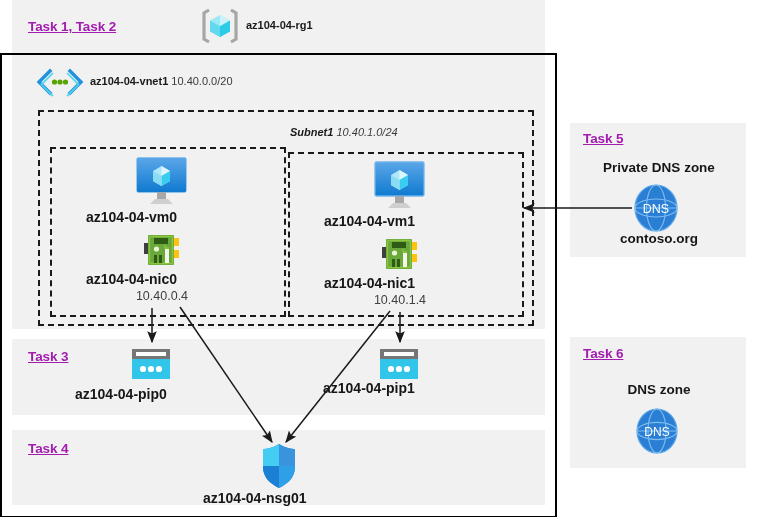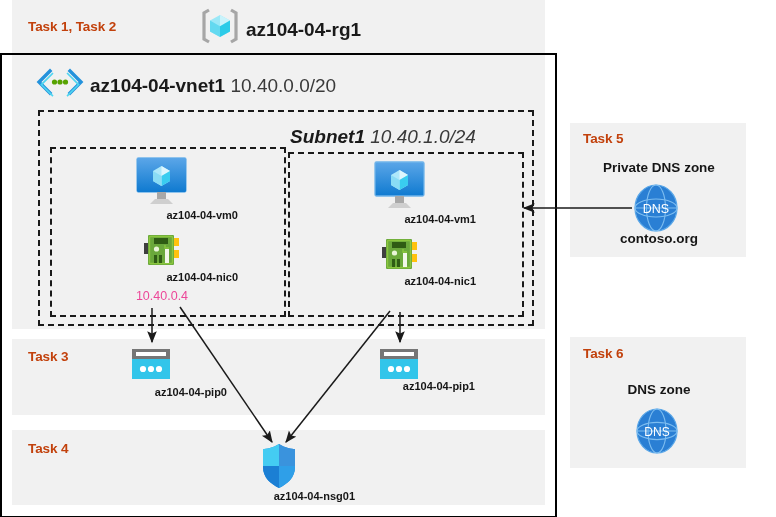--- a/index.html
+++ b/index.html
@@ -31,45 +31,46 @@
     border: 2px dashed #1a1a1a;
     background: transparent;
   }
   .dashed-inner {
     border: 2px dashed #1a1a1a;
     background: transparent;
   }
 
   
   .task-label {
-    color: #c2410c;
+    color: #a21caf;
     font-weight: bold;
     font-size: 13.5px;
     letter-spacing: -0.1px;
     white-space: nowrap;
+    text-decoration: underline;
   }
   .res-title {
-    font-size: 19px;
+    font-size: 11px;
     color: #1a1a1a;
     white-space: nowrap;
   }
   .res-title b { font-weight: bold; }
   .res-title .cidr { font-weight: normal; color: #3a3a3a; }
 
   .node-label {
-    font-size: 11px;
+    font-size: 14px;
     font-weight: bold;
     color: #161616;
-    text-align: right;
+    text-align: left;
     white-space: nowrap;
   }
   .node-sub {
     font-size: 12.5px;
     font-weight: normal;
-    color: #ec4899;
+    color: #404040;
     text-align: center;
     white-space: nowrap;
   }
   .heading-bold {
     font-size: 13.5px;
     font-weight: bold;
     color: #161616;
     text-align: center;
     white-space: nowrap;
   }
@@ -208,20 +209,21 @@
       <rect x="10" y="6" width="14" height="6" fill="#2f5c14"></rect>
       <circle cx="12.5" cy="17" r="2.6" fill="#e9f5d8"></circle>
       <rect x="10" y="23" width="3" height="8" fill="#2f5c14"></rect>
       <rect x="15" y="23" width="3" height="8" fill="#2f5c14"></rect>
       <rect x="21" y="17" width="4" height="14" fill="#f2f7ea"></rect>
       <path d="M21 13 L21 16 L25 16" fill="none" stroke="#8cc63f" stroke-width="1.4"></path>
     </svg>
   </span>
 
   <div class="abs node-label" style="left:324px; top:275px; width:152px;">az104-04-nic1</div>
+  <div class="abs node-sub" style="left:324px; top:293px; width:152px;">10.40.1.4</div>
 
   <div class="abs grey-panel" style="left:12px; top:339px; width:533px; height:76px;"></div>
 
   <div class="abs task-label" style="left:28px; top:349px;">Task 3</div>
 
   <span class="abs icon" style="left:130px; top:347px; width:42px; height:36px;">
     <svg width="42" height="36" viewBox="0 0 42 36">
       <rect x="2" y="2" width="38" height="10" fill="#767676"></rect>
       <rect x="6" y="5" width="30" height="4" fill="#ffffff"></rect>
       <rect x="2" y="12" width="38" height="20" fill="#32c5ea"></rect>

